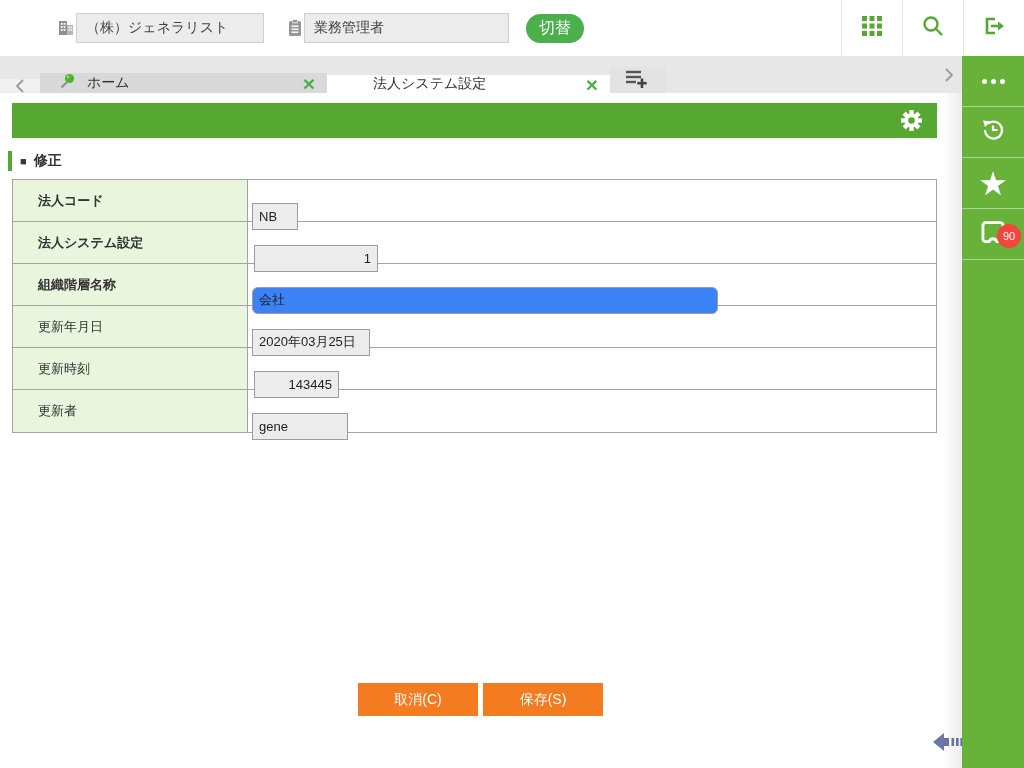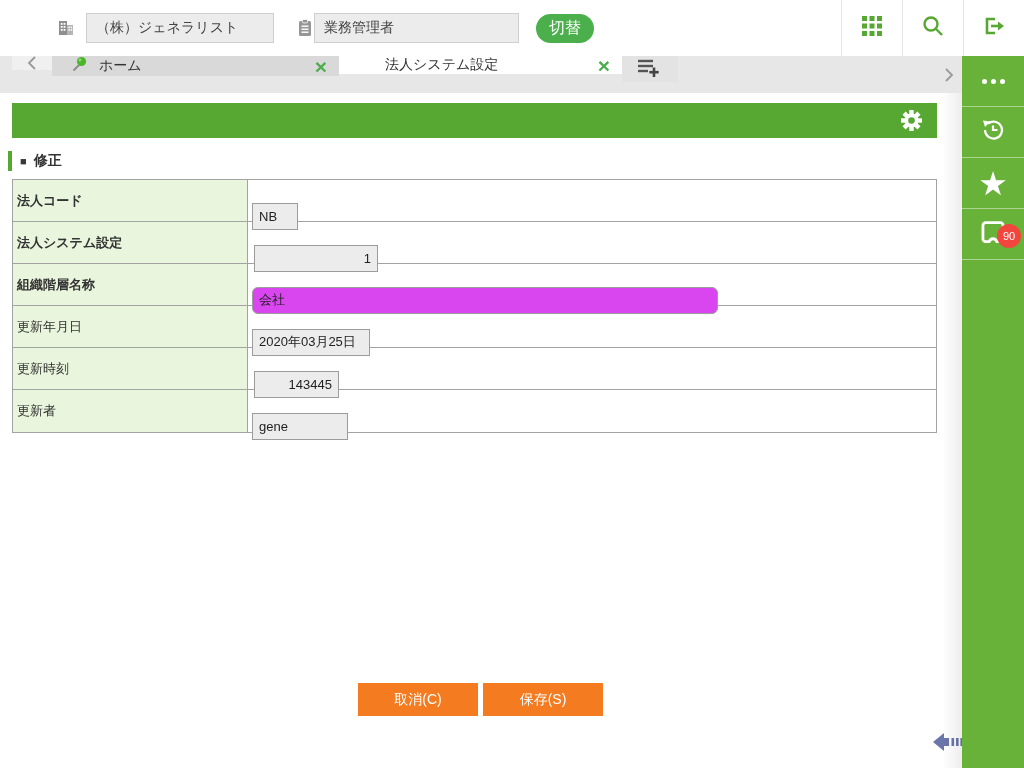--- a/index.html
+++ b/index.html
@@ -16,38 +16,38 @@
   .header {
     position: absolute; left: 0; top: 0; width: 1024px; height: 56px;
     background: #fff; display: flex; align-items: center;
   }
   .hdr-icon { display: flex; align-items: center; justify-content: center; }
   .ico-building { margin-left: 56px; }
   .hdr-input {
     height: 30px; background: #ececec; border: 1px solid #cfcfcf;
     font-family: inherit; font-size: 14px; color: #444; padding: 0 9px; outline: none;
   }
-  .inp-company { width: 188px; margin-left: 10px; }
+  .inp-company { width: 188px; }
   .ico-clipboard { margin-left: 22px; }
   .inp-role { width: 205px; }
   .btn-switch {
     margin-left: 17px; height: 29px; padding: 0 13px; border: none; cursor: pointer;
     border-radius: 15px; background: #4bb04c; color: #fff; font-size: 16px;
     font-family: inherit; display: flex; align-items: center;
   }
   .hdr-right { position: absolute; right: 0; top: 0; height: 56px; display: flex; }
   .hdr-iconbtn {
     width: 61px; height: 56px; display: flex; align-items: center; justify-content: center;
     border-left: 1px solid #e4e4e4; background: #fff; cursor: pointer;
   }
 
   
   .tabbar {
     position: absolute; left: 0; top: 56px; width: 962px; height: 37px;
-    background: #e7e7e7; display: flex; align-items: flex-start; padding-left: 12px;
+    background: #e7e7e7; display: flex; align-items: flex-end;
   }
   .tab-scroll {
     width: 40px; display: flex; align-items: center; justify-content: center;
     background: #f0f0f0; cursor: pointer;
   }
   .tab-scroll.right { position: absolute; right: 0; top: 0; height: 37px; width: 27px; background: transparent; }
   .tab {
     display: flex; align-items: center; cursor: pointer; position: relative;
     font-size: 14px; color: #333;
   }
@@ -81,29 +81,29 @@
 
   
   .form-table {
     position: absolute; left: 12px; top: 179px; width: 925px;
     border: 1px solid #a3a3a3; background: #fff;
   }
   .form-row { display: flex; height: 42px; border-bottom: 1px solid #a3a3a3; }
   .form-row:last-child { border-bottom: none; }
   .form-label {
     width: 235px; background: #e9f5dc; border-right: 1px solid #a3a3a3;
-    display: flex; align-items: center; padding-left: 4px; font-size: 13px; color: #333;
+    display: flex; align-items: center; padding-left: 25px; font-size: 13px; color: #333;
   }
   .form-row.bold .form-label { font-weight: 700; }
   .form-value { flex: 1; display: flex; align-items: center; padding-left: 4px; }
   .f-input {
     height: 27px; border: 1px solid #9c9c9c; background: #ececec;
     font-family: inherit; font-size: 13px; color: #222; padding: 0 6px; outline: none; margin-top: 31px;
   }
-  .f-input.editable { background: #d946ef; border-radius: 6px; }
+  .f-input.editable { background: #3b82f6; border-radius: 6px; }
   .f-input.num { text-align: right; }
   .w-code { width: 46px; }
   .w-level { width: 124px; margin-left: 2px; }
   .w-name { width: 466px; }
   .w-date { width: 118px; }
   .w-time { width: 85px; margin-left: 2px; }
   .w-user { width: 96px; }
 
   
   .actions { position: absolute; left: 358px; top: 683px; display: flex; gap: 5px; }

